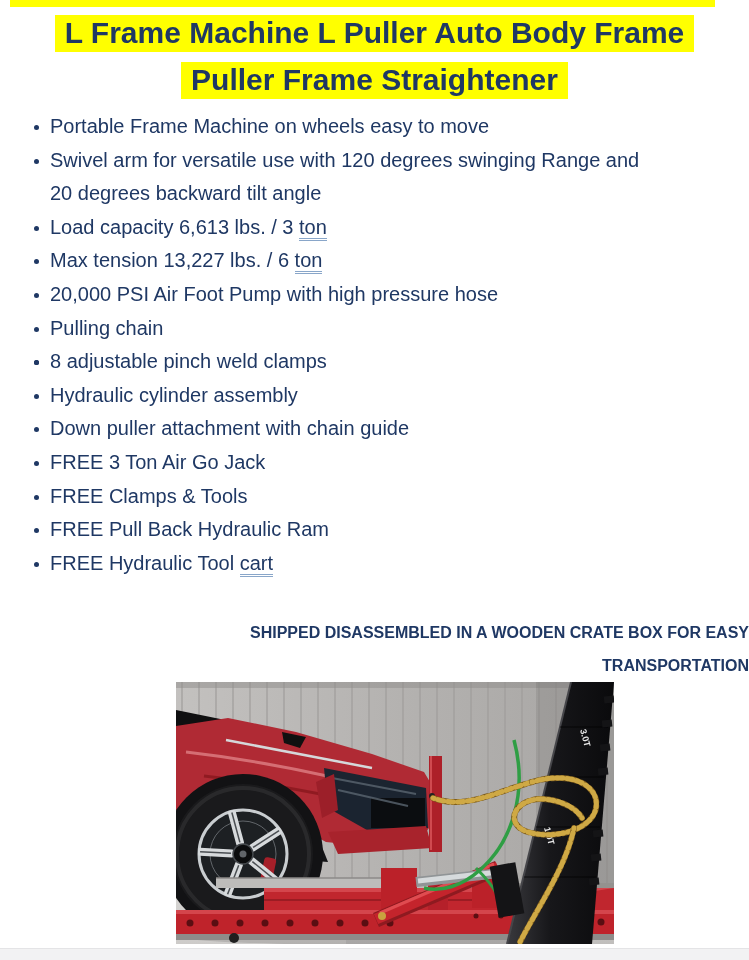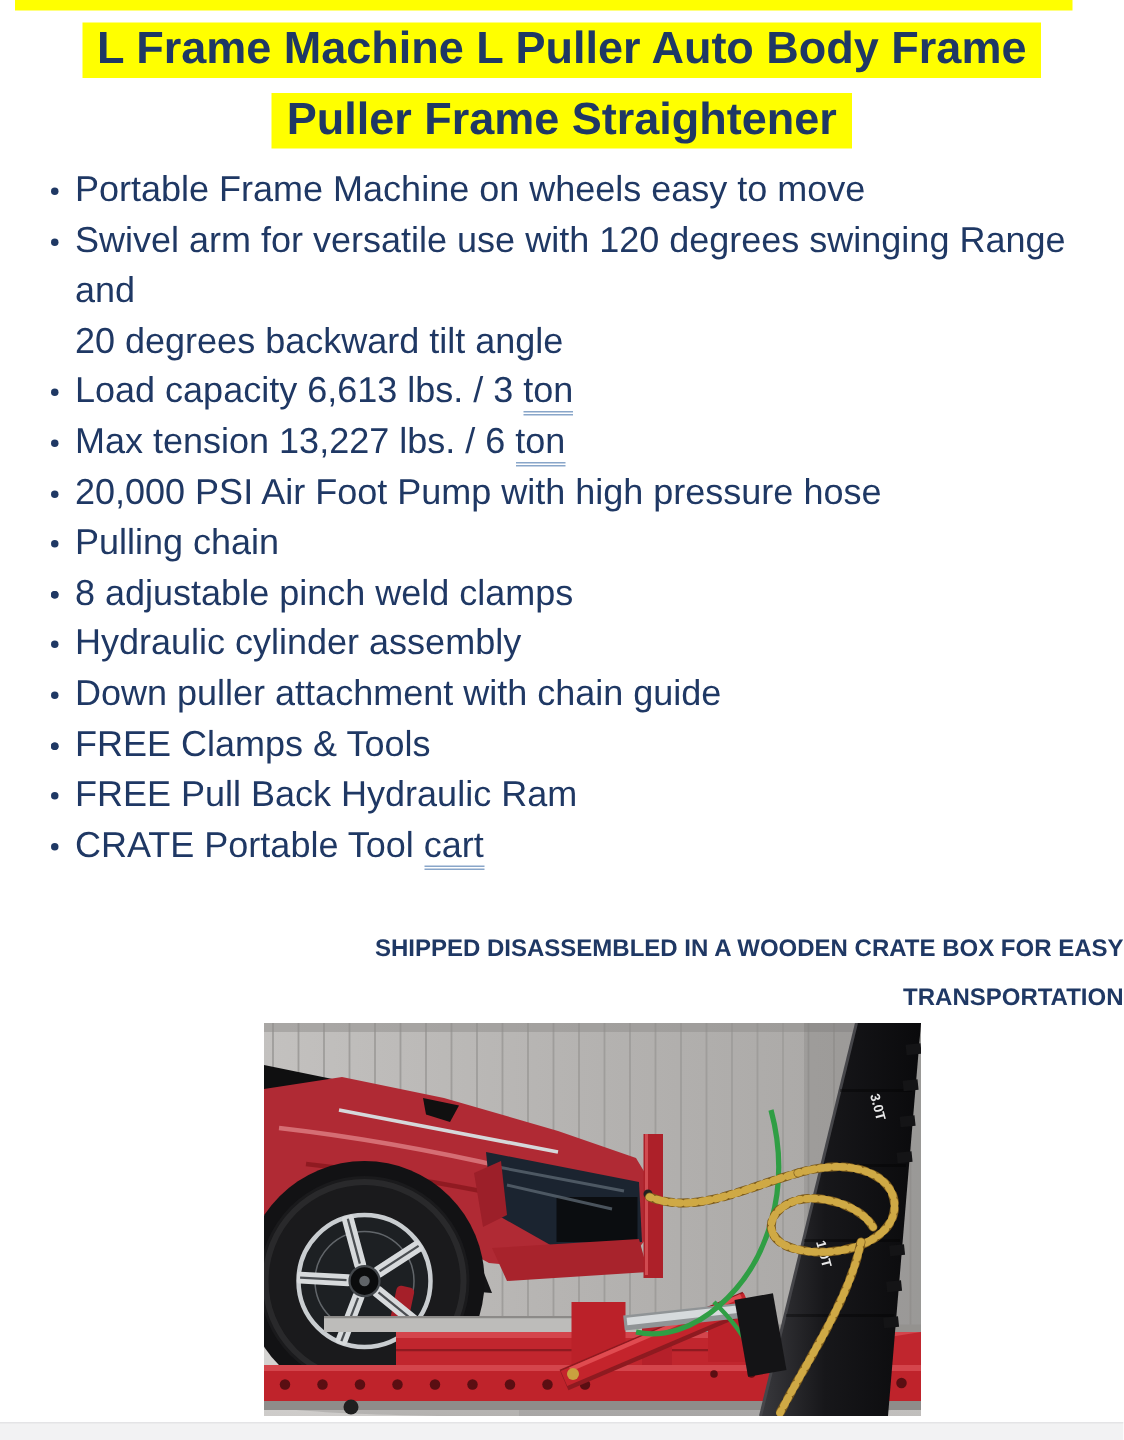--- a/index.html
+++ b/index.html
@@ -25,21 +25,21 @@
     text-align:center;font-weight:bold;font-size:30px;line-height:47px;
     color:var(--text);
   }
   .title .hl{
     background:var(--highlight);
     padding:1px 10px 3px 10px;
   }
   ul.features{
     position:absolute;left:28px;top:110px;width:712px;
     margin:0;padding:0;list-style:none;
-    font-size:24px;line-height:33.6px;color:var(--text);
+    font-size:20px;line-height:33.6px;color:var(--text);
   }
   ul.features li{position:relative;padding-left:22px;}
   ul.features .dot{
     position:absolute;left:6px;top:15px;width:5px;height:5px;border-radius:50%;
     background:var(--text);
   }
   .gram{border-bottom:3px double var(--underline);}
   .shipping{
     position:absolute;left:0;right:0;top:616px;
     text-align:right;font-weight:bold;font-size:16px;line-height:33px;
@@ -68,24 +68,24 @@
     <li><span class="dot"></span><span><span>Portable Frame Machine on wheels easy to move</span></span></li>
     <li><span class="dot"></span><span><span>Swivel arm for versatile use with 120 degrees swinging Range and</span><br><span>20 degrees backward tilt angle</span></span></li>
     <li><span class="dot"></span><span><span>Load capacity 6,613 lbs. / 3 </span><span class="gram">ton</span></span></li>
     <li><span class="dot"></span><span><span>Max tension 13,227 lbs. / 6 </span><span class="gram">ton</span></span></li>
     <li><span class="dot"></span><span><span>20,000 PSI Air Foot Pump with high pressure hose</span></span></li>
     <li><span class="dot"></span><span><span>Pulling chain</span></span></li>
     <li><span class="dot"></span></li>
     <li><span class="dot"></span><span><span>8 adjustable pinch weld clamps</span></span></li>
     <li><span class="dot"></span><span><span>Hydraulic cylinder assembly</span></span></li>
     <li><span class="dot"></span><span><span>Down puller attachment with chain guide</span></span></li>
-    <li><span class="dot"></span></li>
+    <li><span class="dot"></span><span><span>FREE 3 Ton Air Go Jack</span></span></li>
     <li><span class="dot"></span><span><span>FREE Clamps &amp; Tools</span></span></li>
     <li><span class="dot"></span><span><span>FREE Pull Back Hydraulic Ram</span></span></li>
-    <li><span class="dot"></span><span><span>CRATE Portable Tool </span><span class="gram">cart</span></span></li>
+    <li><span class="dot"></span><span><span>FREE Hydraulic Tool </span><span class="gram">cart</span></span></li>
   </ul>
 
 <div class="shipping">
   <div>SHIPPED DISASSEMBLED IN A WOODEN CRATE BOX FOR EASY</div>
   <div>TRANSPORTATION</div>
 </div>
 
 <div class="photo">
 <svg viewBox="0 0 438 262" xmlns="http://www.w3.org/2000/svg">
   <defs>

